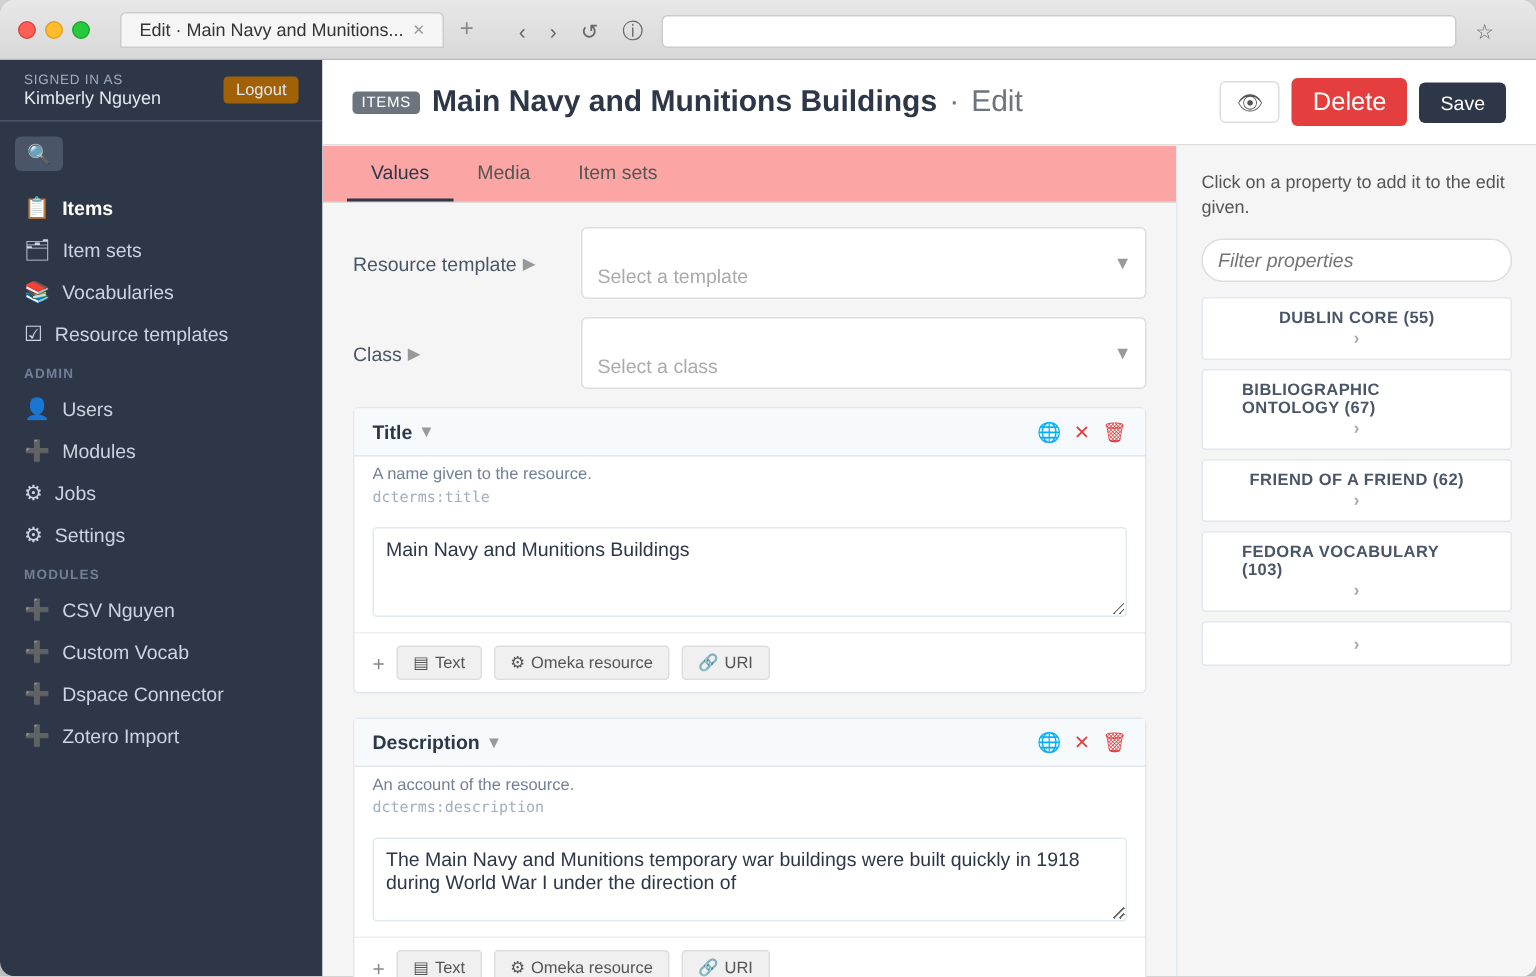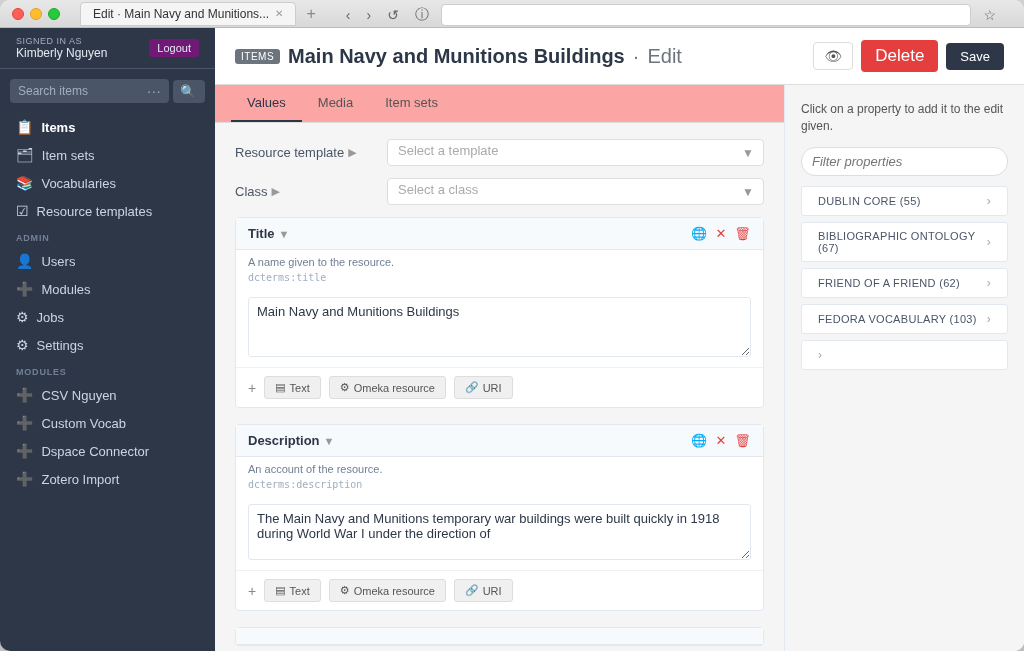--- a/index.html
+++ b/index.html
@@ -12,21 +12,21 @@
       border-radius: 10px;
       box-shadow: 0 10px 40px rgba(0,0,0,0.4);
       overflow: hidden;
       display: flex;
       flex-direction: column;
     }
 
     
     .titlebar {
       background: linear-gradient(to bottom, #e8e8e8, #d8d8d8);
-      height: 28px;
+      height: 40px;
       display: flex;
       align-items: center;
       padding: 0 12px;
       gap: 8px;
       flex-shrink: 0;
       border-bottom: 1px solid #bbb;
     }
     .traffic-lights { display: flex; gap: 6px; }
     .tl { width: 12px; height: 12px; border-radius: 50%; }
     .tl-red { background: #ff5f56; border: 1px solid #e0443e; }
@@ -93,21 +93,21 @@
     .signed-in-section {
       padding: 8px 16px;
       border-bottom: 1px solid #4a5568;
       display: flex;
       justify-content: space-between;
       align-items: center;
     }
     .signed-in-label { font-size: 9px; text-transform: uppercase; color: #a0aec0; letter-spacing: 0.5px; }
     .signed-in-user { font-size: 12px; color: #e2e8f0; }
     .logout-btn {
-      background: #701a75;
+      background: #a16207;
       border: none;
       color: #e2e8f0;
       font-size: 11px;
       padding: 3px 8px;
       border-radius: 3px;
       cursor: pointer;
       margin-left: 12px;
     }
     .search-area {
       padding: 10px 10px;
@@ -295,21 +295,21 @@
       gap: 4px;
       flex-shrink: 0;
     }
     .form-label .arrow { color: #999; font-size: 11px; }
     .form-select-wrap {
       flex: 1;
       position: relative;
     }
     .form-select {
       width: 100%;
-      padding: 3px 30px 7px 10px;
+      padding: 24px 30px 7px 10px;
       border: 1px solid #ddd;
       border-radius: 4px;
       font-size: 13px;
       color: #aaa;
       background: white;
       appearance: none;
       cursor: pointer;
     }
     .select-arrow {
       position: absolute;
@@ -426,30 +426,31 @@
       border-radius: 14px;
       font-size: 13px;
       margin-bottom: 10px;
       outline: none;
       font-style: italic;
     }
     .ontology-item {
       background: white;
       border: 1px solid #e2e8f0;
       border-radius: 3px;
-      padding: 7px 16px;
+      padding: 7px 26px;
       margin-bottom: 6px;
       font-size: 11px;
       color: #4a5568;
       cursor: pointer;
       display: flex;
       justify-content: space-between;
       align-items: center;
-      font-weight: 400;
+      font-weight: 700;
       letter-spacing: 0.3px;
+      flex-direction: column;
     }
     .ontology-arrow { color: #aaa; font-size: 12px; }
 
     
     ::-webkit-scrollbar { width: 6px; }
     ::-webkit-scrollbar-track { background: transparent; }
     ::-webkit-scrollbar-thumb { background: #cbd5e0; border-radius: 3px; }
   </style>
 </head>
 <body>
@@ -485,24 +486,20 @@
 
       <div class="signed-in-section">
         <div>
           <div class="signed-in-label">SIGNED IN AS</div>
           <div class="signed-in-user">Kimberly Nguyen</div>
         </div>
         <button class="logout-btn">Logout</button>
       </div>
 
       <div class="search-area">
-        <div class="search-input-wrap">
-          <input type="text" placeholder="Search items" style="">
-          <span class="search-dots">···</span>
-        </div>
         <button class="search-icon-btn">🔍</button>
       </div>
 
 
       <div class="sidebar-item active">
         <span class="si-icon">📋</span>
         <span>Items</span>
       </div>
       <div class="sidebar-item">
         <span class="si-icon">🗂</span>

